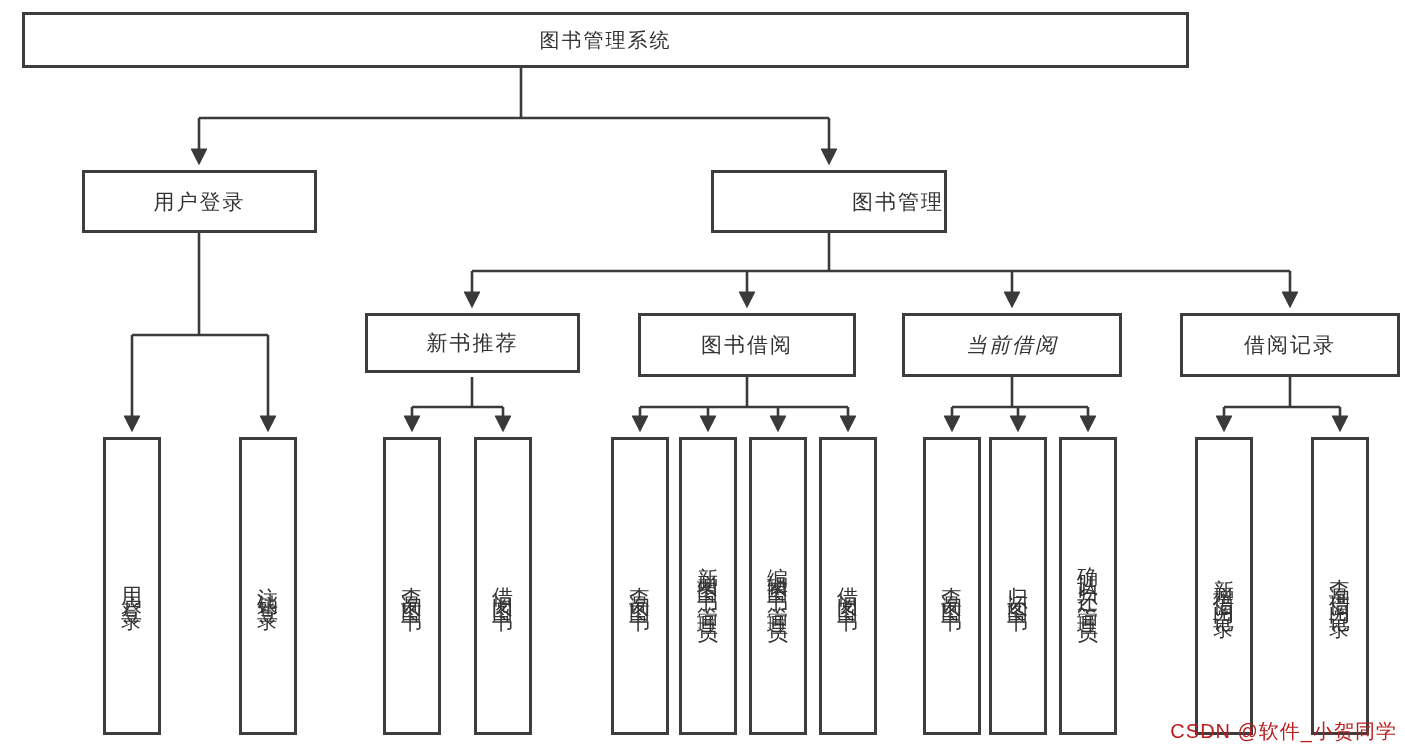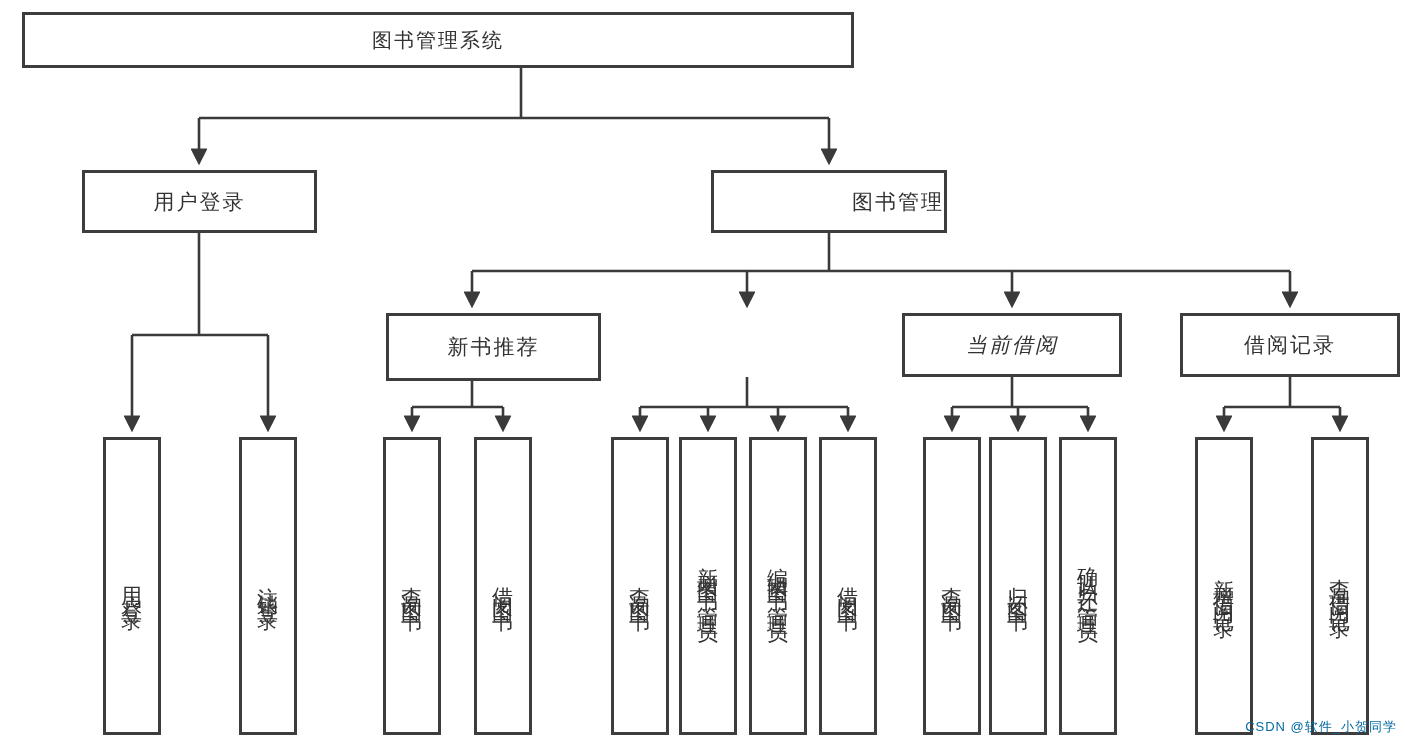--- a/index.html
+++ b/index.html
@@ -37,23 +37,23 @@
     letter-spacing:8px;
     line-height:1;
     color:#333333;
     white-space:nowrap;
   }
   .watermark{
     position:absolute;
     z-index:2;
     right:8px;
     top:718px;
-    font-size:13px;
+    font-size:20px;
     letter-spacing:1px;
-    color:#0369a1;
+    color:#b91c1c;
     white-space:nowrap;
   }
 </style>
 </head>
 <body>
 
 <div class="stage">
 
   <svg class="wires" width="1405" height="747" viewBox="0 0 1405 747">
     <defs>
@@ -98,33 +98,36 @@
       <path d="M1018,407 V429" marker-end="url(#arrow)"></path>
       <path d="M1088,407 V429" marker-end="url(#arrow)"></path>
 
       <path d="M1290,377 V407"></path>
       <path d="M1224,407 H1340"></path>
       <path d="M1224,407 V429" marker-end="url(#arrow)"></path>
       <path d="M1340,407 V429" marker-end="url(#arrow)"></path>
     </g>
   </svg>
 
-  <div class="node root" style="left:22px;top:12px;width:832px;height:56px;">
+  <div class="node root" style="left:22px;top:12px;width:1167px;height:56px;">
     <span class="hlabel">图书管理系统</span>
   </div>
 
   <div class="node" style="left:82px;top:170px;width:235px;height:63px;">
     <span class="hlabel">用户登录</span>
   </div>
   <div class="node" style="left:711px;top:170px;width:236px;height:63px;justify-content:flex-end;">
     <span class="hlabel">图书管理</span>
   </div>
 
-  <div class="node" style="left:386px;top:313px;width:215px;height:68px;">
+  <div class="node" style="left:365px;top:313px;width:215px;height:60px;">
     <span class="hlabel">新书推荐</span>
+  </div>
+  <div class="node" style="left:638px;top:313px;width:218px;height:64px;">
+    <span class="hlabel">图书借阅</span>
   </div>
   <div class="node" style="left:902px;top:313px;width:220px;height:64px;font-style:italic;">
     <span class="hlabel">当前借阅</span>
   </div>
   <div class="node" style="left:1180px;top:313px;width:220px;height:64px;">
     <span class="hlabel">借阅记录</span>
   </div>
 
   <div class="node leaf" style="left:103px;">
     <span class="vlabel">用户登录</span>

